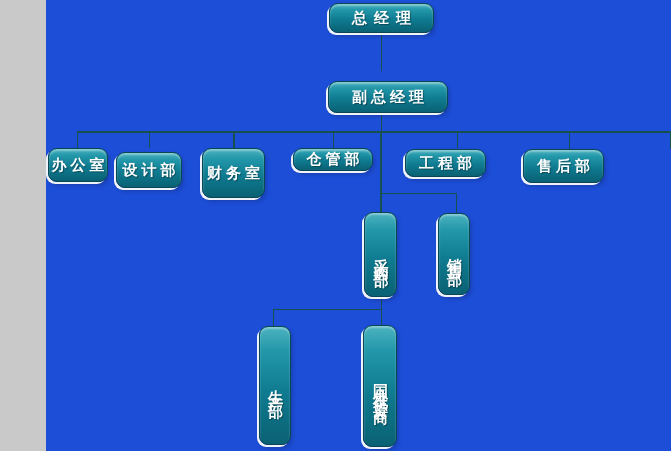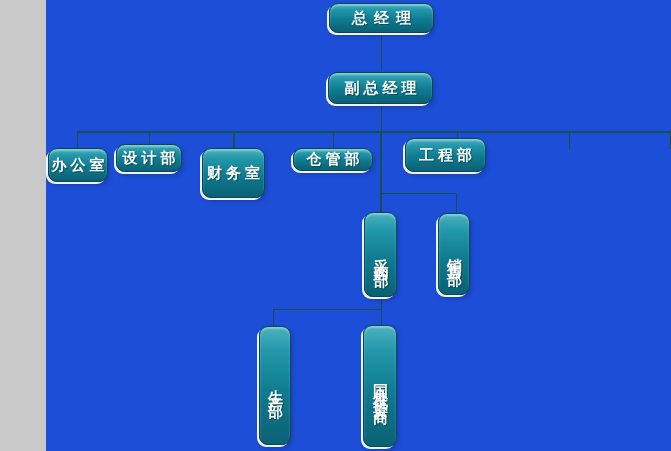--- a/index.html
+++ b/index.html
@@ -64,27 +64,28 @@
   <div class="line" style="left:624px;top:133px;width:2px;height:16px"></div>
   <div class="line" style="left:335px;top:193px;width:76px;height:1px"></div>
   <div class="line" style="left:410px;top:193px;width:1px;height:20px"></div>
   <div class="line" style="left:335px;top:297px;width:1px;height:13px"></div>
   <div class="line" style="left:227px;top:309px;width:109px;height:1px"></div>
   <div class="line" style="left:227px;top:310px;width:1px;height:16px"></div>
   <div class="line" style="left:335px;top:310px;width:1px;height:15px"></div>
 
   <div class="node wide" style="left:283px;top:3px;width:105px;height:30px">总经理</div>
 
-  <div class="node" style="left:282px;top:72px;width:105px;height:32px">副总经理</div>
+  <div class="node" style="left:282px;top:81px;width:120px;height:32px">副总经理</div>
 
   <div class="node" style="left:2px;top:148px;width:60px;height:34px">办公室</div>
-  <div class="node" style="left:70px;top:144px;width:66px;height:28px">设计部</div>
+  <div class="node" style="left:70px;top:152px;width:66px;height:36px">设计部</div>
   <div class="node" style="left:156px;top:148px;width:63px;height:50px">财务室</div>
   <div class="node" style="left:247px;top:148px;width:80px;height:23px">仓管部</div>
-  <div class="node" style="left:359px;top:138px;width:81px;height:34px">工程部</div>
+  <div class="node" style="left:359px;top:149px;width:81px;height:28px">工程部</div>
+  <div class="node" style="left:477px;top:149px;width:81px;height:34px">售后部</div>
 
   <div class="node vertical" style="left:318px;top:212px;width:33px;height:85px">采购部</div>
   <div class="node vertical" style="left:392px;top:213px;width:32px;height:82px">销售部</div>
 
   <div class="node vertical" style="left:213px;top:326px;width:32px;height:119px">生产部</div>
   <div class="node vertical" style="left:317px;top:325px;width:34px;height:122px">国外供货商</div>
 
 </div>
 
 </body></html>

